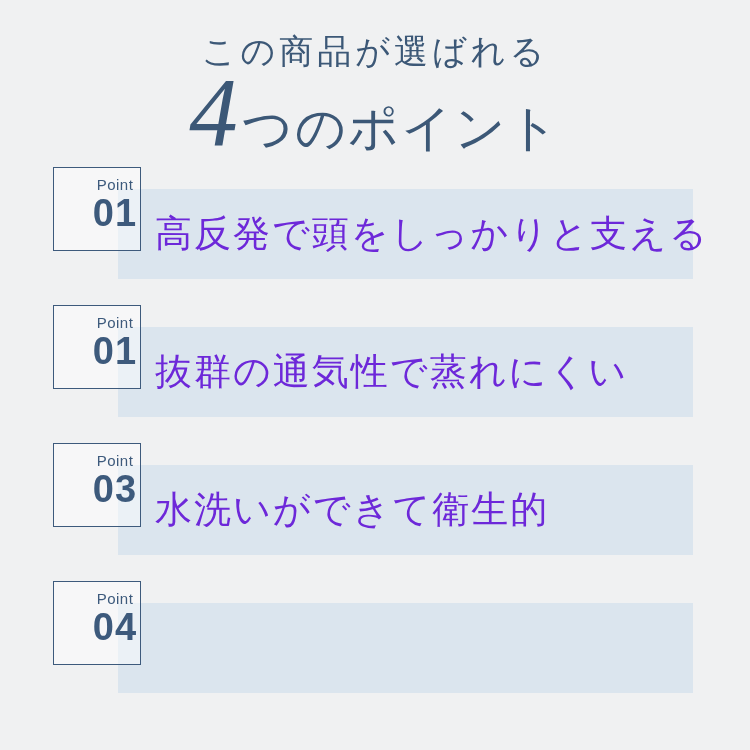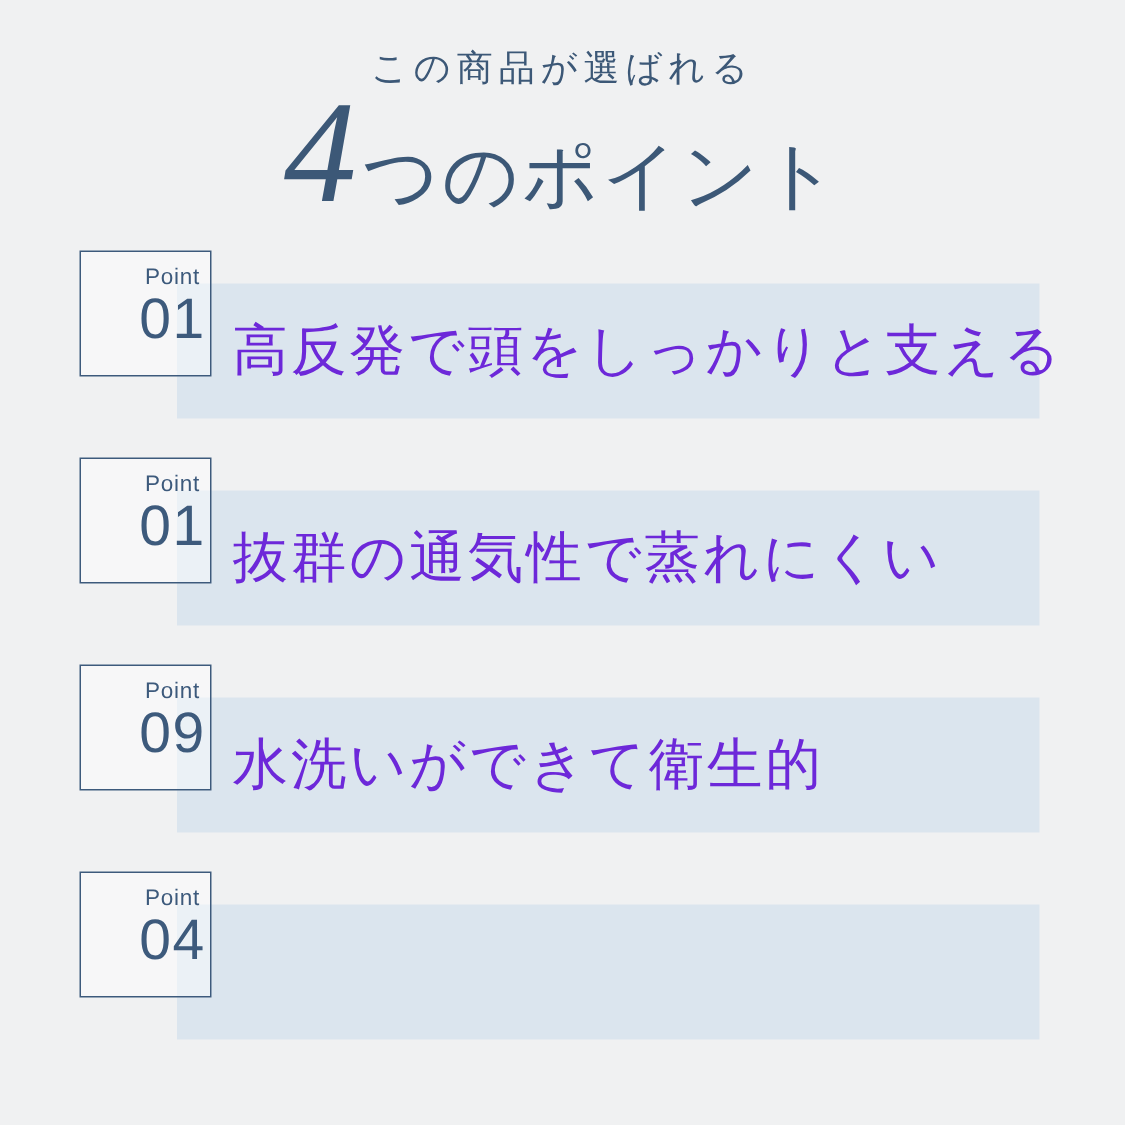--- a/index.html
+++ b/index.html
@@ -18,21 +18,21 @@
   
   .header {
     position: absolute;
     top: 0;
     left: 0;
     width: 750px;
     text-align: center;
   }
   .subtitle {
     margin-top: 33px;
-    font-size: 24px;
+    font-size: 34px;
     line-height: 1.1;
     letter-spacing: 4px;
     color: #3c5877;
     text-align: center;
   }
   .title-row {
     display: flex;
     justify-content: center;
     align-items: baseline;
     margin-top: -8px;
@@ -89,21 +89,21 @@
     margin-top: 9px;
     font-size: 15px;
     line-height: 1.1;
     letter-spacing: 0.5px;
   }
   .num-box .point-number {
     display: block;
     margin-top: 0px;
     font-size: 38px;
     line-height: 1.0;
-    font-weight: 400;
+    font-weight: 700;
     letter-spacing: 1px;
   }
   .point-text {
     position: absolute;
     left: 102px;
     top: 22px;
     height: 90px;
     display: flex;
     align-items: center;
     font-size: 37px;
@@ -142,21 +142,21 @@
         <span class="point-label">Point</span>
         <span class="point-number">01</span>
       </div>
       <div class="point-text">抜群の通気性で蒸れにくい</div>
     </div>
 
     <div class="point-row">
       <div class="point-band"></div>
       <div class="num-box">
         <span class="point-label">Point</span>
-        <span class="point-number">09</span>
+        <span class="point-number">03</span>
       </div>
       <div class="point-text">水洗いができて衛生的</div>
     </div>
 
     <div class="point-row">
       <div class="point-band"></div>
       <div class="num-box">
         <span class="point-label">Point</span>
         <span class="point-number">04</span>
       </div>

